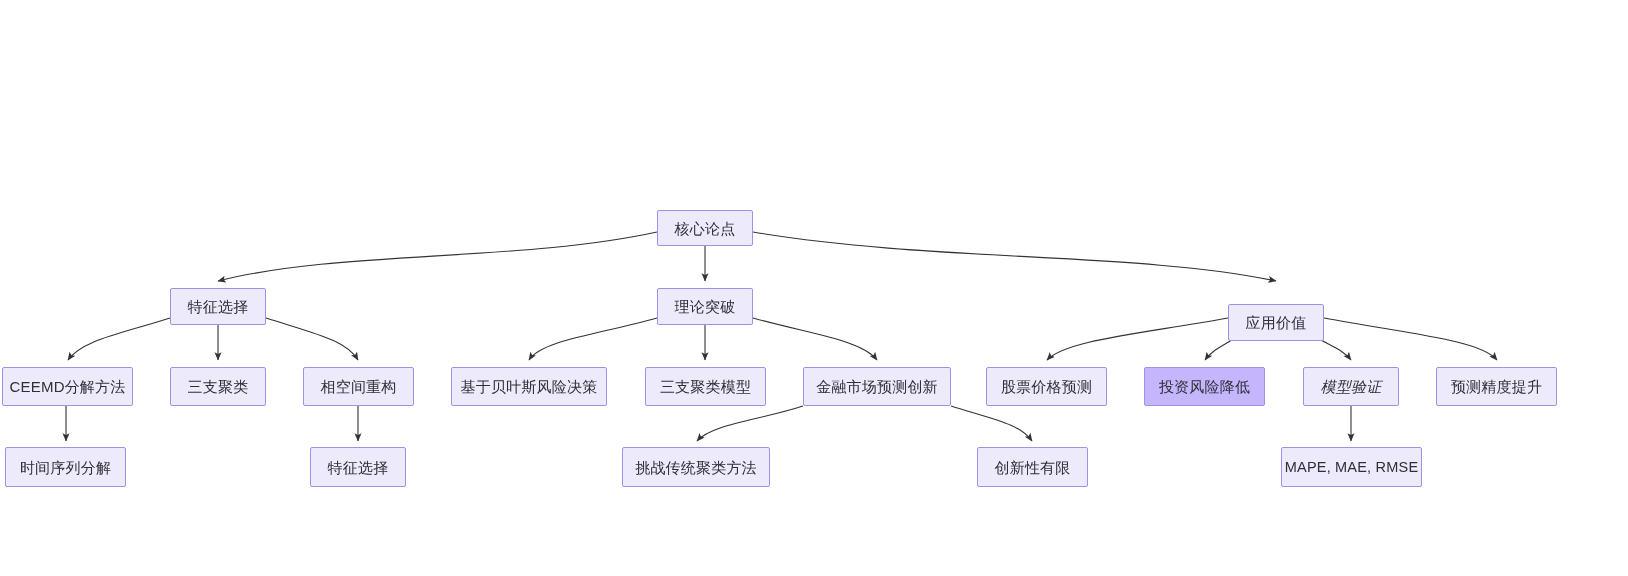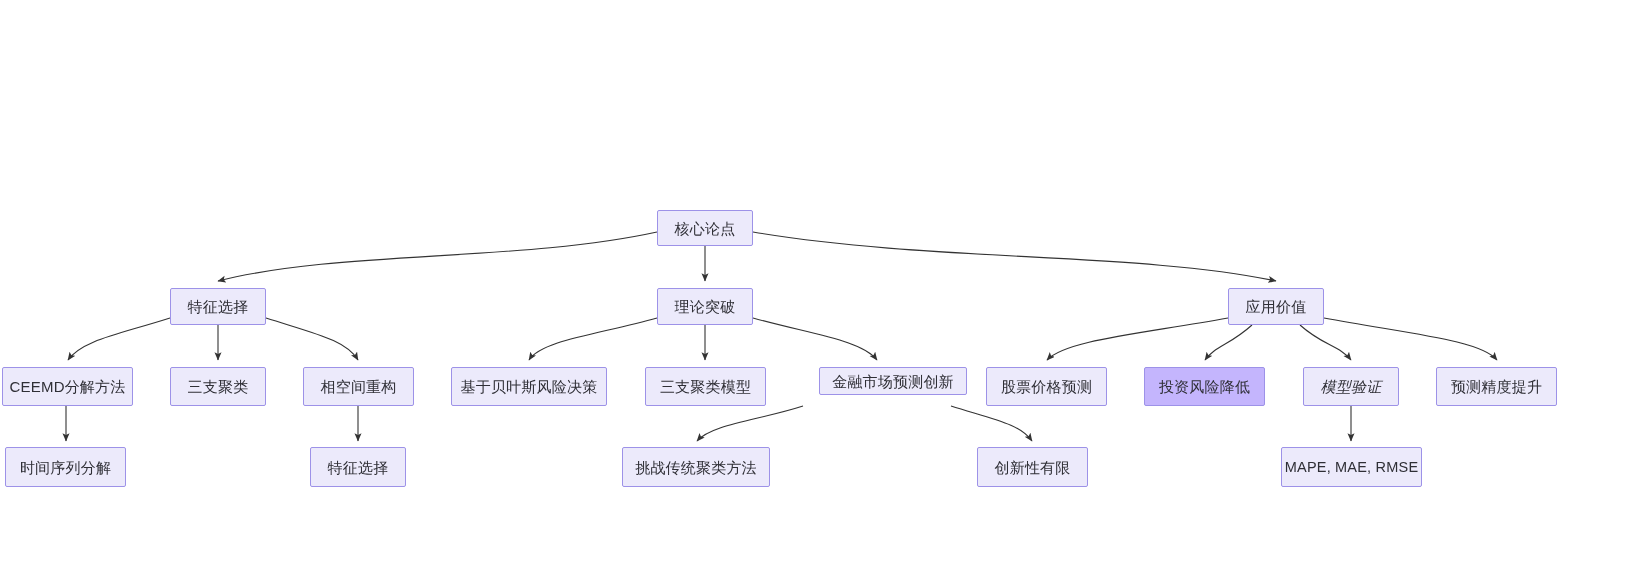--- a/index.html
+++ b/index.html
@@ -80,39 +80,39 @@
   <div id="node-layer">
       <div class="node" style="left: 657px; top: 210px; width: 96px; height: 36px; background: rgb(236, 234, 251); border-color: rgb(157, 146, 232); color: rgb(47, 47, 54); align-items: center;">
         <span class="label">核心论点</span>
       </div>
       <div class="node" style="left: 170px; top: 288px; width: 96px; height: 37px; background: rgb(236, 234, 251); border-color: rgb(157, 146, 232); color: rgb(47, 47, 54);">
         <span class="label">特征选择</span>
       </div>
       <div class="node" style="left: 657px; top: 288px; width: 96px; height: 37px; background: rgb(236, 234, 251); border-color: rgb(157, 146, 232); color: rgb(47, 47, 54);">
         <span class="label">理论突破</span>
       </div>
-      <div class="node" style="left: 1228px; top: 288px; width: 96px; height: 37px; background: rgb(236, 234, 251); border-color: rgb(157, 146, 232); color: rgb(47, 47, 54);">
+      <div class="node" style="left: 1228px; top: 304px; width: 96px; height: 37px; background: rgb(236, 234, 251); border-color: rgb(157, 146, 232); color: rgb(47, 47, 54);">
         <span class="label">应用价值</span>
       </div>
       <div class="node" style="left: 2px; top: 367px; width: 131px; height: 39px; background: rgb(236, 234, 251); border-color: rgb(157, 146, 232); color: rgb(47, 47, 54);">
         <span class="label">CEEMD分解方法</span>
       </div>
       <div class="node" style="left: 170px; top: 367px; width: 96px; height: 39px; background: rgb(236, 234, 251); border-color: rgb(157, 146, 232); color: rgb(47, 47, 54);">
         <span class="label">三支聚类</span>
       </div>
       <div class="node" style="left: 303px; top: 367px; width: 111px; height: 39px; background: rgb(236, 234, 251); border-color: rgb(157, 146, 232); color: rgb(47, 47, 54);">
         <span class="label">相空间重构</span>
       </div>
       <div class="node" style="left: 451px; top: 367px; width: 156px; height: 39px; background: rgb(236, 234, 251); border-color: rgb(157, 146, 232); color: rgb(47, 47, 54);">
         <span class="label">基于贝叶斯风险决策</span>
       </div>
       <div class="node" style="left: 645px; top: 367px; width: 121px; height: 39px; background: rgb(236, 234, 251); border-color: rgb(157, 146, 232); color: rgb(47, 47, 54);">
         <span class="label">三支聚类模型</span>
       </div>
-      <div class="node" style="left: 803px; top: 367px; width: 148px; height: 28px; background: rgb(236, 234, 251); border-color: rgb(157, 146, 232); color: rgb(47, 47, 54); margin-left: 16px;">
+      <div class="node" style="left: 803px; top: 367px; width: 148px; height: 39px; background: rgb(236, 234, 251); border-color: rgb(157, 146, 232); color: rgb(47, 47, 54);">
         <span class="label">金融市场预测创新</span>
       </div>
       <div class="node" style="left: 986px; top: 367px; width: 121px; height: 39px; background: rgb(236, 234, 251); border-color: rgb(157, 146, 232); color: rgb(47, 47, 54);">
         <span class="label">股票价格预测</span>
       </div>
       <div class="node" style="left: 1144px; top: 367px; width: 121px; height: 39px; background: #c4b5fd; border-color: rgb(157, 146, 232); color: rgb(47, 47, 54);">
         <span class="label">投资风险降低</span>
       </div>
       <div class="node" style="left: 1303px; top: 367px; width: 96px; height: 39px; background: rgb(236, 234, 251); border-color: rgb(157, 146, 232); color: rgb(47, 47, 54); font-style: italic;">
         <span class="label">模型验证</span>

